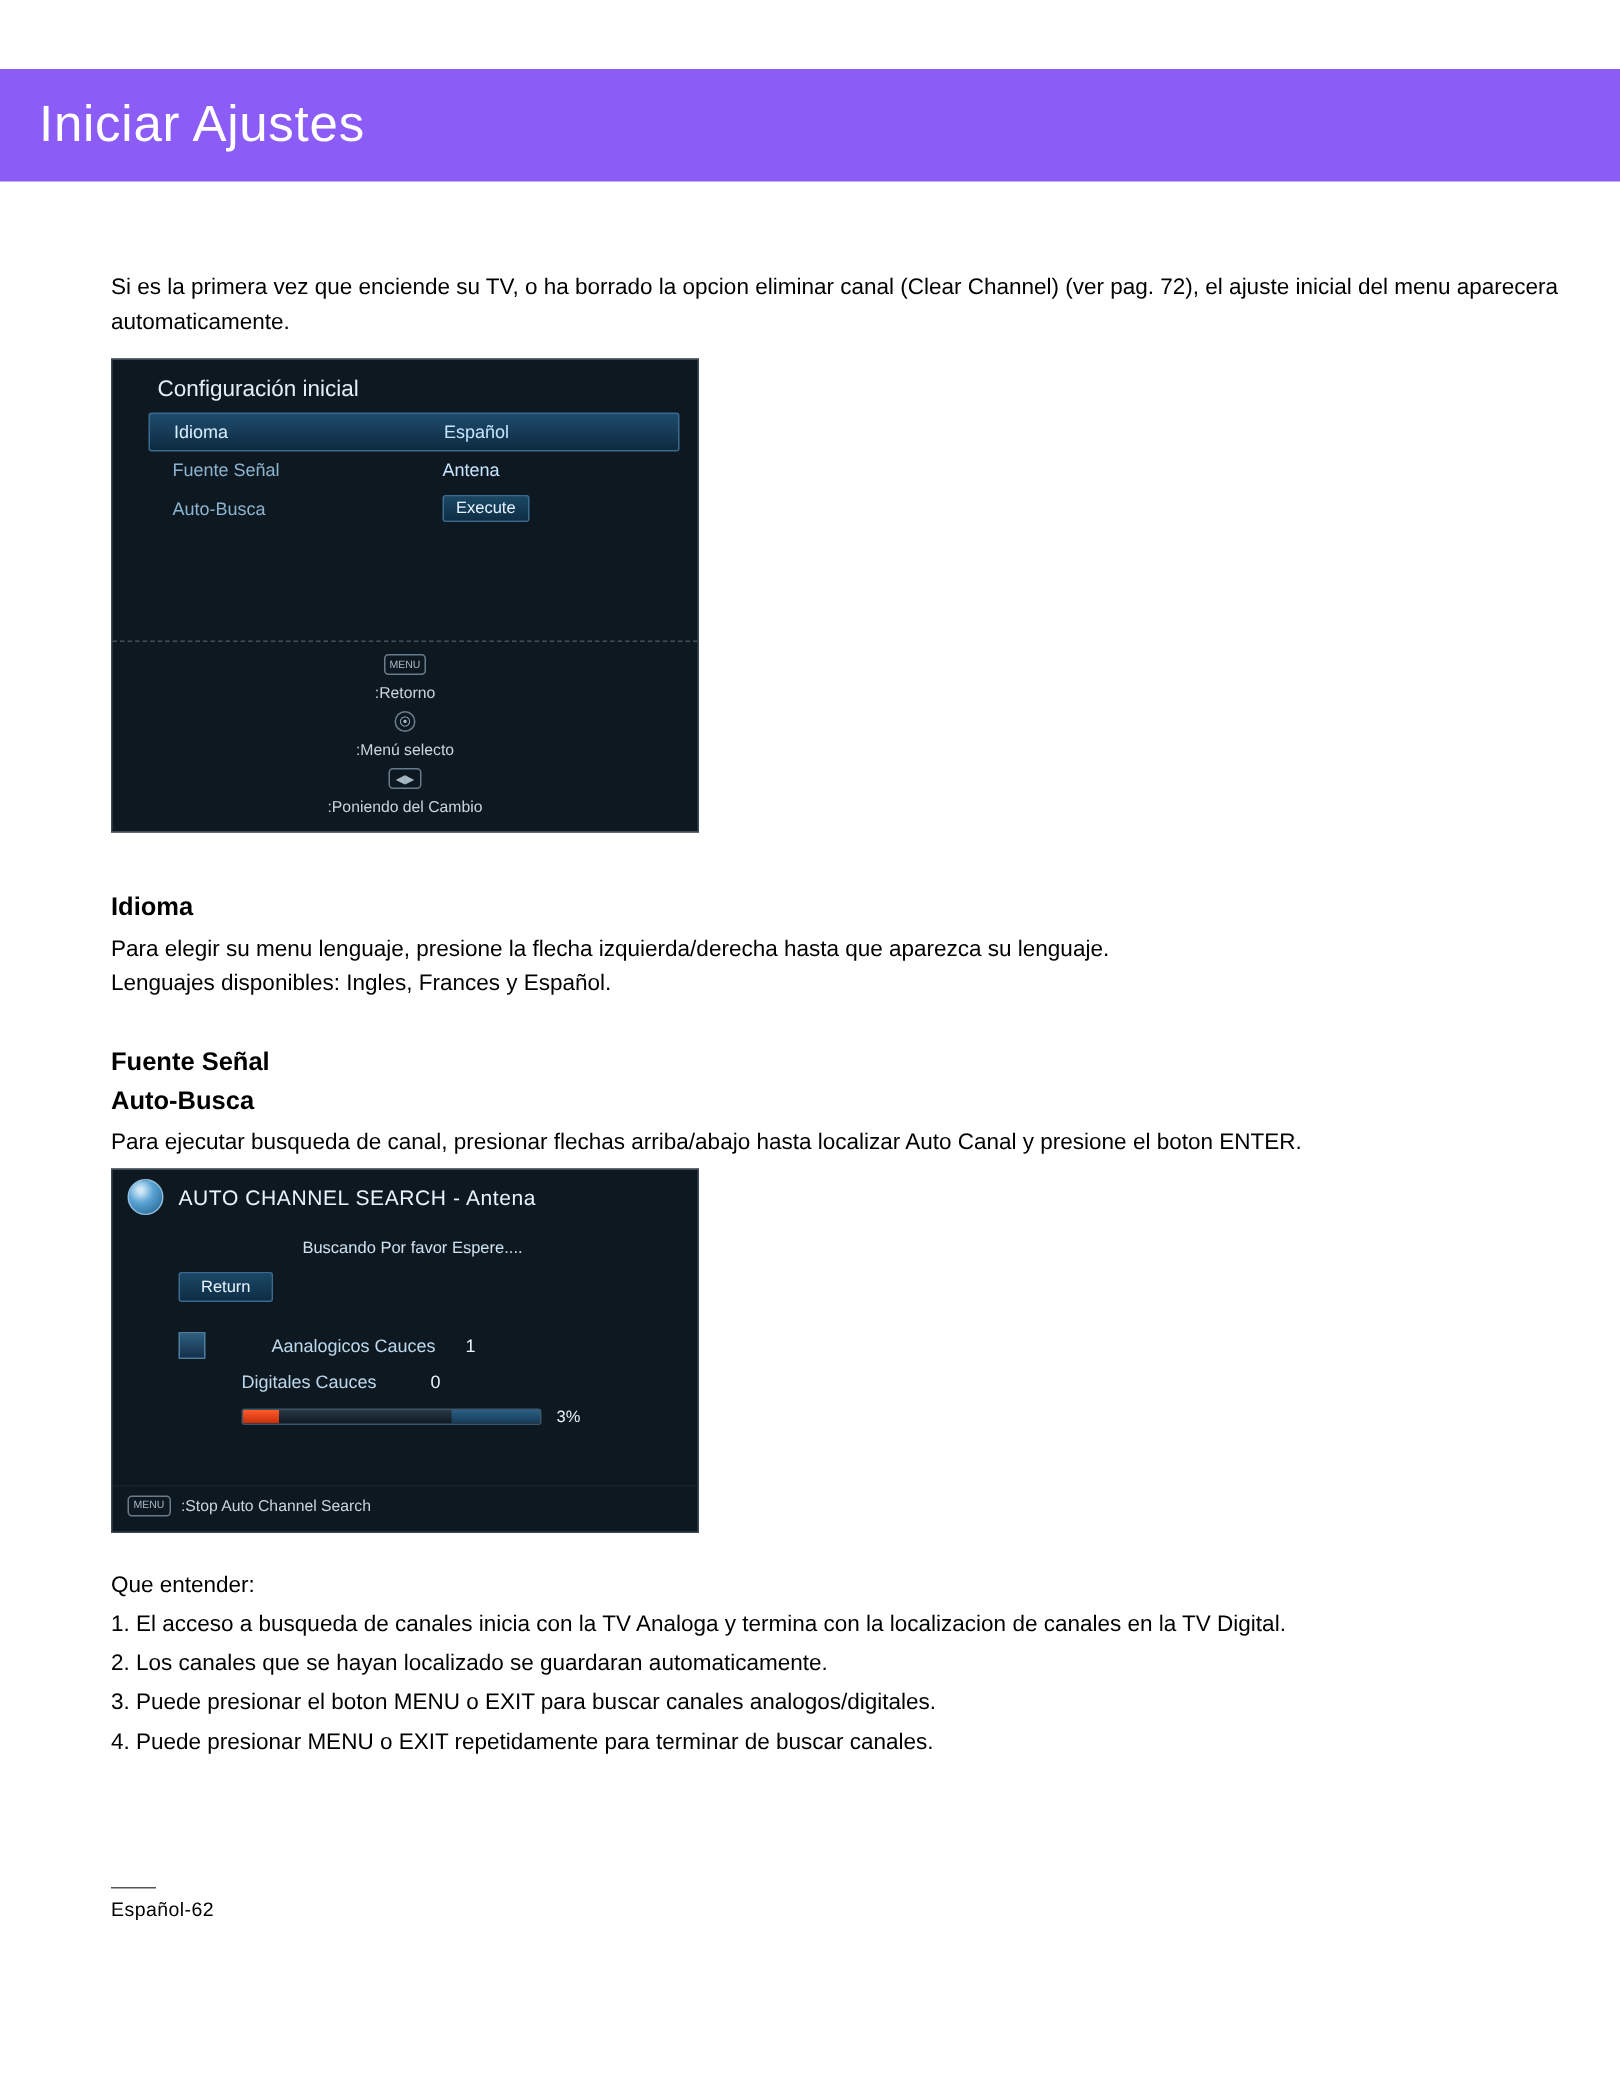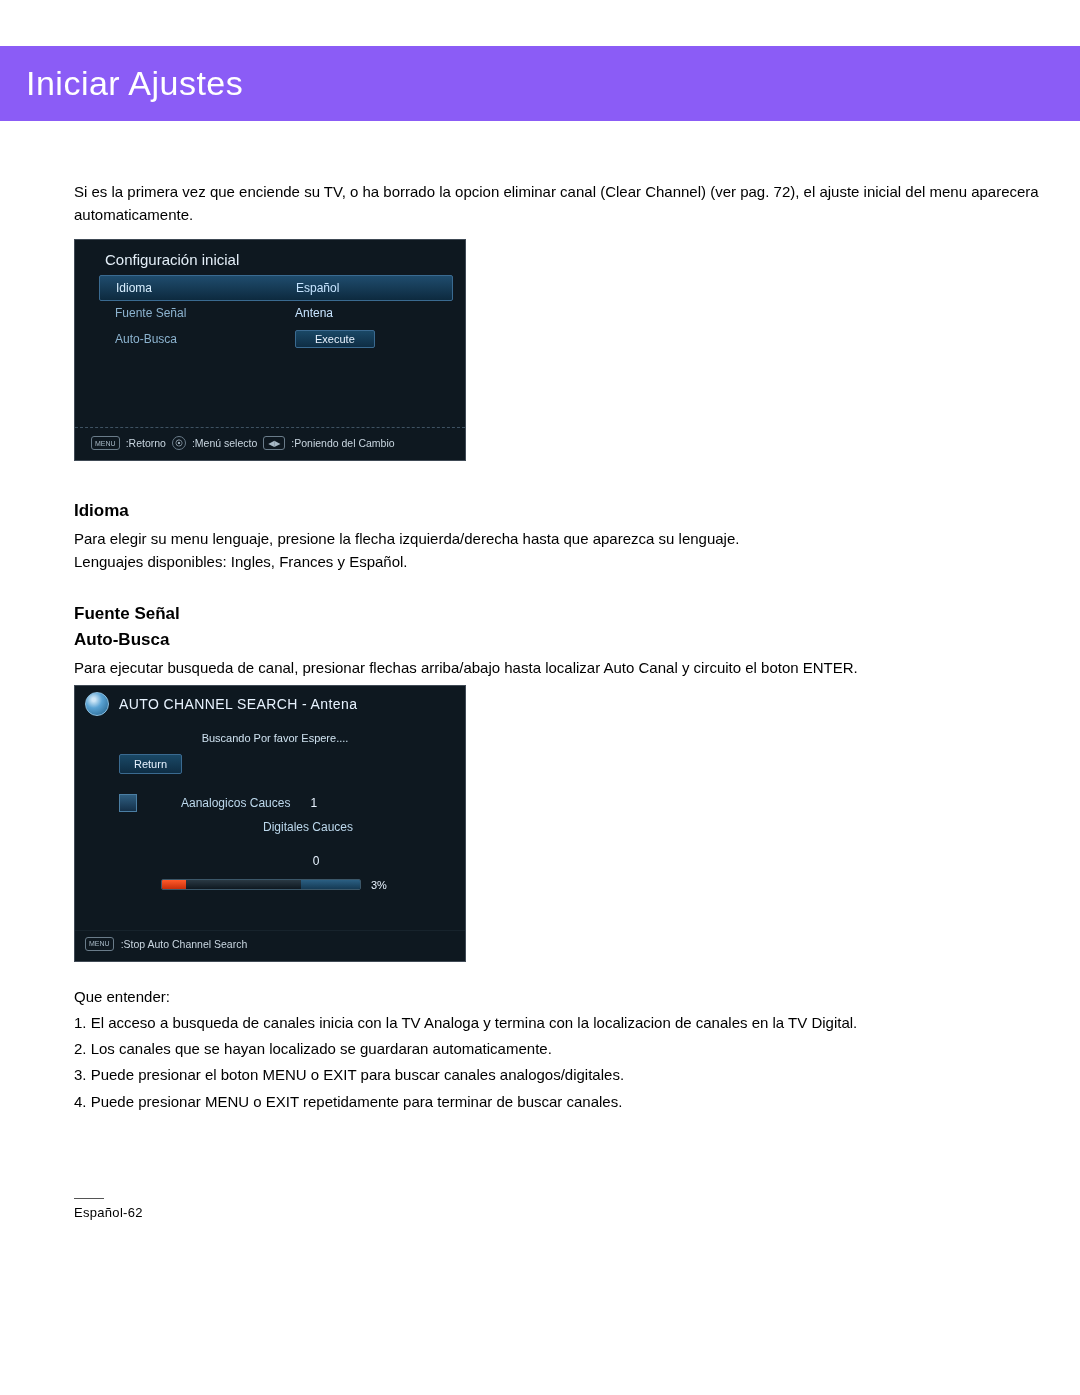--- a/index.html
+++ b/index.html
@@ -73,35 +73,36 @@
       margin-left: 12px;
       padding: 5px 0 5px 16px;
     }
     .osd-row.highlighted .osd-label {
       color: #d9efff;
     }
     .osd-row .value-box {
       background: linear-gradient(to bottom,#1a4866,#0e2d44);
       border: 1px solid #3a6a90;
       border-radius: 2px;
-      padding: 2px 19px;
+      padding: 2px 8px;
       color: #e8f3ff;
       font-size: 11px;
     }
     .osd-dashes {
       border-top: 1.5px dashed #3e5262;
       margin: 74px -12px 0 -12px;
     }
     .osd-hint-row {
       display: flex;
       align-items: center;
       gap: 6px;
       padding: 8px 4px 10px 4px;
       font-size: 10.5px;
       color: #c9d6e0;
+      flex-direction: column;
     }
     .hint-chip {
       display: inline-flex;
       align-items: center;
       justify-content: center;
       min-width: 26px;
       height: 14px;
       border: 1px solid #6a7c8a;
       border-radius: 3px;
       font-size: 7px;
@@ -212,21 +213,20 @@
       font-size: 12px;
       width: 140px;
       text-align: right;
     }
     .osd2-line .cnt {
       color: #e8f3ff;
       font-size: 12px;
     }
     .osd2-line.indent {
       margin-left: 42px;
-      flex-direction: column;
     }
     .osd2-progress-wrap {
       width: 280px;
       height: 14px;
       display: flex;
       align-items: center;
       margin: 10px 0 26px 42px;
       gap: 10px;
     }
     .osd2-progress {
@@ -335,21 +335,21 @@
     <div class="section-head">Idioma</div>
     <div class="section-body">
       <div>Para elegir su menu lenguaje, presione la flecha izquierda/derecha hasta que aparezca su lenguaje.</div>
       <div>Lenguajes disponibles: Ingles, Frances y Español.</div>
     </div>
 
     <div class="section-head">Fuente Señal</div>
 
     <div class="section-head">Auto-Busca</div>
     <div class="section-body" style="margin-bottom:6px">
-      <div>Para ejecutar busqueda de canal, presionar flechas arriba/abajo hasta localizar Auto Canal y circuito el boton ENTER.</div>
+      <div>Para ejecutar busqueda de canal, presionar flechas arriba/abajo hasta localizar Auto Canal y presione el boton ENTER.</div>
     </div>
 
     <div class="osd-panel2">
       <div class="osd2-header">
         <span class="globe-icon"></span>
         <span class="osd2-title">AUTO CHANNEL SEARCH - Antena</span>
       </div>
       <div class="osd2-body">
         <div class="osd2-msg">Buscando Por favor Espere....</div>
         <span class="osd2-return">Return</span>

